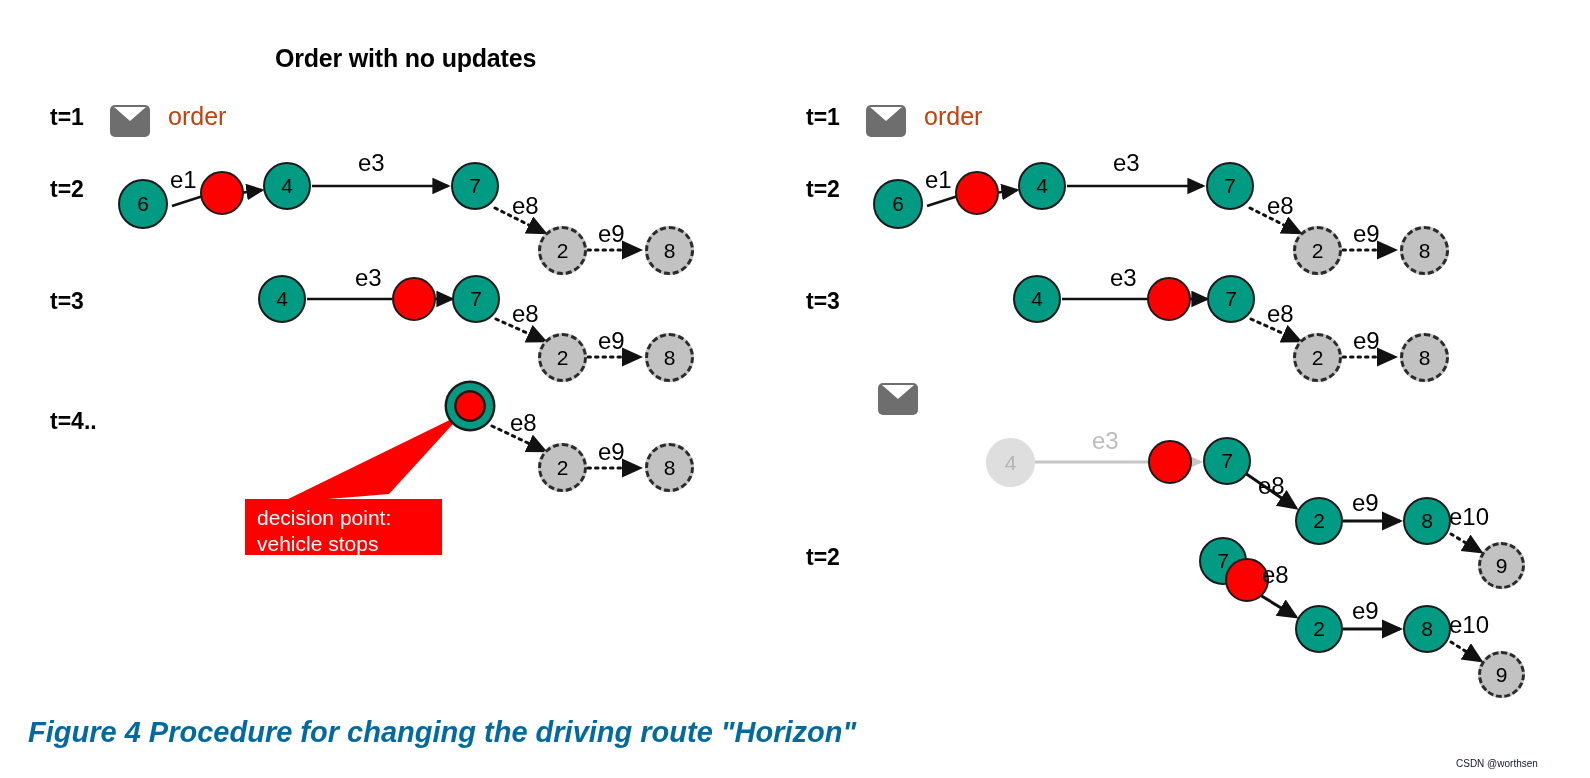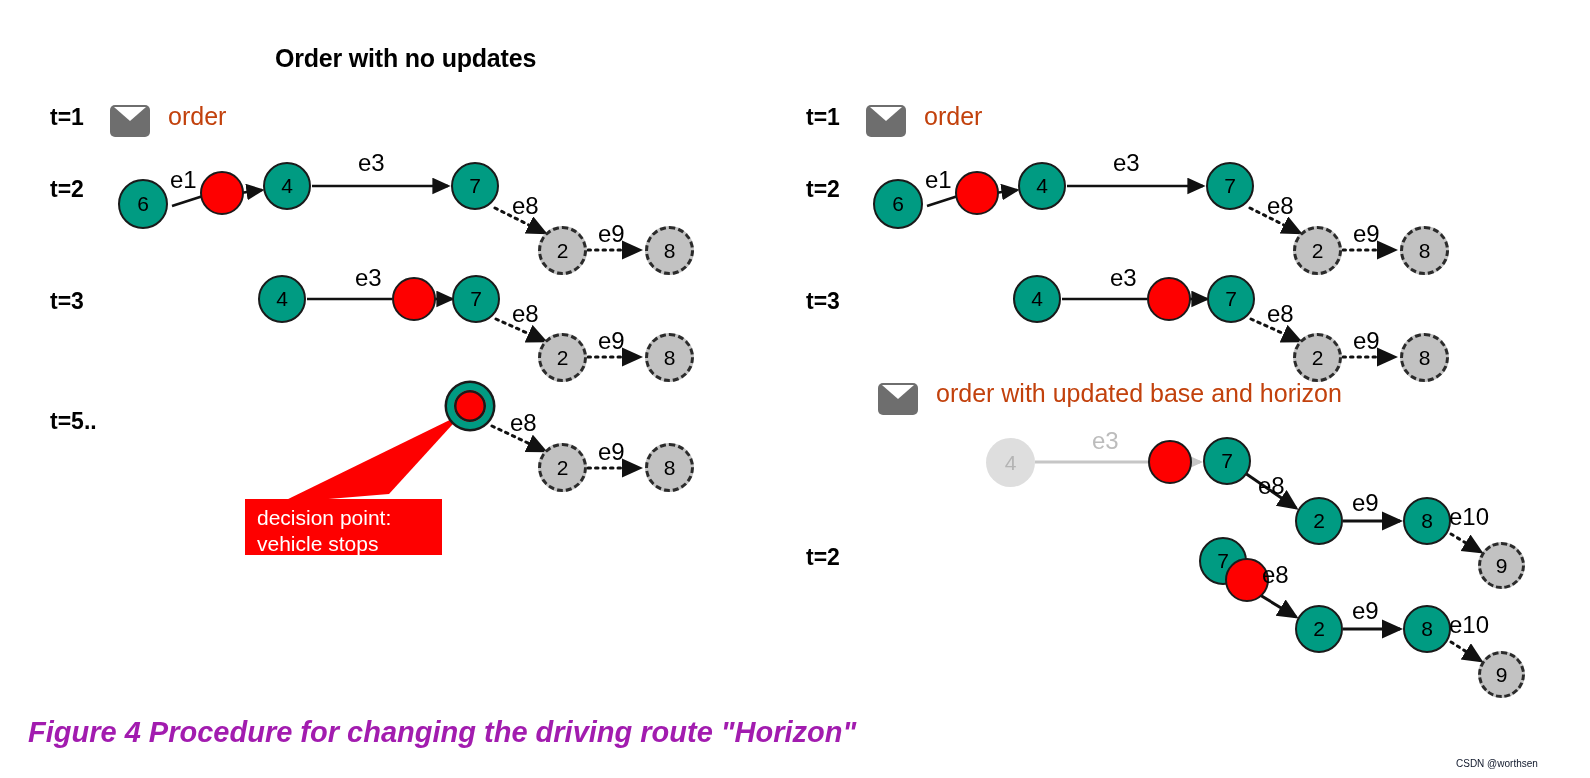--- a/index.html
+++ b/index.html
@@ -20,21 +20,21 @@
   .node.red{background:#fe0000;border:2.5px solid #1a1a1a;}
   .node.faded{background:#dedede;border:none;color:#b4b4b4;}
   .node.decision{background:#fe0000;border:7px solid #009b82;
         box-shadow:0 0 0 2.5px #1a1a1a, inset 0 0 0 2.5px #1a1a1a;}
   .elabel{position:absolute;font-size:24px;color:#000;white-space:nowrap;}
   .elabel.faded{color:#bcbcbc;}
   svg.edges{position:absolute;left:0;top:0;width:1590px;height:778px;
             pointer-events:none;overflow:visible;}
   .callout{position:absolute;background:#fe0000;color:#ffffff;font-size:21px;
            line-height:1.22;padding:6px 4px 8px 12px;box-sizing:border-box;}
-  .caption{position:absolute;color:#a21caf;font-style:italic;font-weight:bold;
+  .caption{position:absolute;color:#0369a1;font-style:italic;font-weight:bold;
            font-size:29px;white-space:nowrap;}
   .watermark{position:absolute;color:#0f172a;font-size:10px;white-space:nowrap;}
 </style>
 </head>
 <body>
 
 <div class="stage">
 
   <svg class="edges" viewBox="0 0 1590 778">
     <defs>
@@ -85,21 +85,21 @@
   </svg>
 
   <div class="panel-title" style="left:275px;top:28px;">Order with no updates</div>
 
   <div class="tlabel" style="left:50px;top:88px;">t=1</div>
   <div class="envelope" style="left:110px;top:89px;"></div>
   <div class="legend-text" style="left:168px;top:86px;">order</div>
 
   <div class="tlabel" style="left:50px;top:160px;">t=2</div>
   <div class="tlabel" style="left:50px;top:272px;">t=3</div>
-  <div class="tlabel" style="left:50px;top:392px;">t=5..</div>
+  <div class="tlabel" style="left:50px;top:392px;">t=4..</div>
 
   <div class="node teal" style="left:118px;top:163px;width:50px;height:50px;">6</div>
   <div class="node red" style="left:200px;top:155px;width:44px;height:44px;"></div>
   <div class="node teal" style="left:263px;top:146px;width:48px;height:48px;">4</div>
   <div class="node teal" style="left:451px;top:146px;width:48px;height:48px;">7</div>
   <div class="node gray" style="left:538px;top:210px;width:49px;height:49px;">2</div>
   <div class="node gray" style="left:645px;top:210px;width:49px;height:49px;">8</div>
 
   <div class="elabel" style="left:170px;top:150px;">e1</div>
   <div class="elabel" style="left:358px;top:133px;">e3</div>
@@ -153,21 +153,20 @@
   <div class="node red" style="left:1147px;top:261px;width:44px;height:44px;"></div>
   <div class="node teal" style="left:1207px;top:259px;width:48px;height:48px;">7</div>
   <div class="node gray" style="left:1293px;top:317px;width:49px;height:49px;">2</div>
   <div class="node gray" style="left:1400px;top:317px;width:49px;height:49px;">8</div>
 
   <div class="elabel" style="left:1110px;top:248px;">e3</div>
   <div class="elabel" style="left:1267px;top:284px;">e8</div>
   <div class="elabel" style="left:1353px;top:311px;">e9</div>
 
   <div class="envelope" style="left:878px;top:367px;"></div>
-  <div class="legend-text" style="left:936px;top:363px;">order with updated base and horizon</div>
 
   <div class="node faded" style="left:986px;top:422px;width:49px;height:49px;">4</div>
   <div class="node red" style="left:1148px;top:424px;width:44px;height:44px;"></div>
   <div class="node teal" style="left:1203px;top:421px;width:48px;height:48px;">7</div>
   <div class="node teal" style="left:1295px;top:481px;width:48px;height:48px;">2</div>
   <div class="node teal" style="left:1403px;top:481px;width:48px;height:48px;">8</div>
   <div class="node gray" style="left:1478px;top:526px;width:47px;height:47px;">9</div>
 
   <div class="elabel faded" style="left:1092px;top:411px;">e3</div>
   <div class="elabel" style="left:1258px;top:456px;">e8</div>

